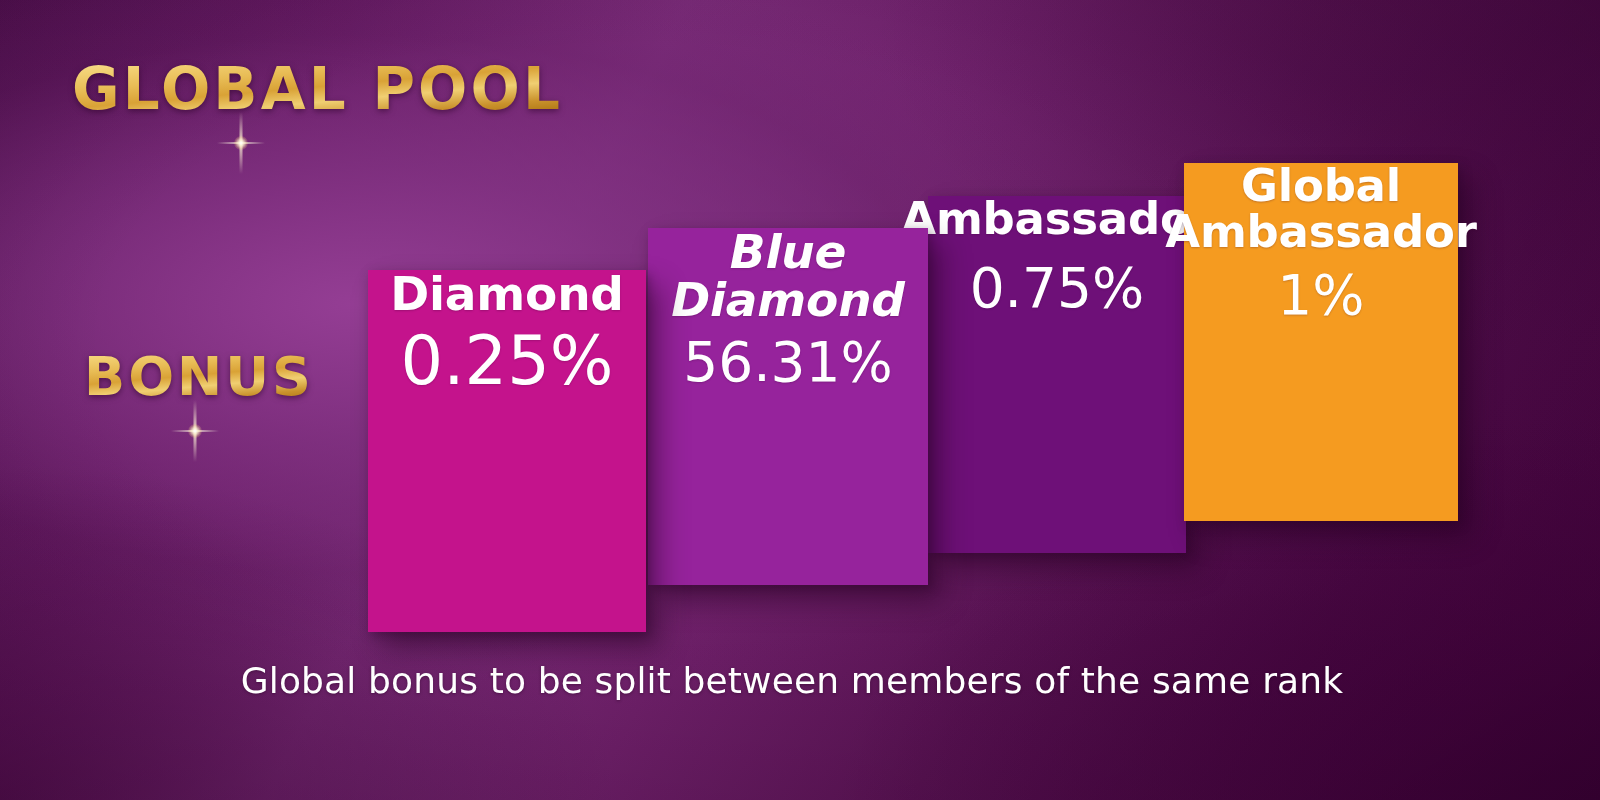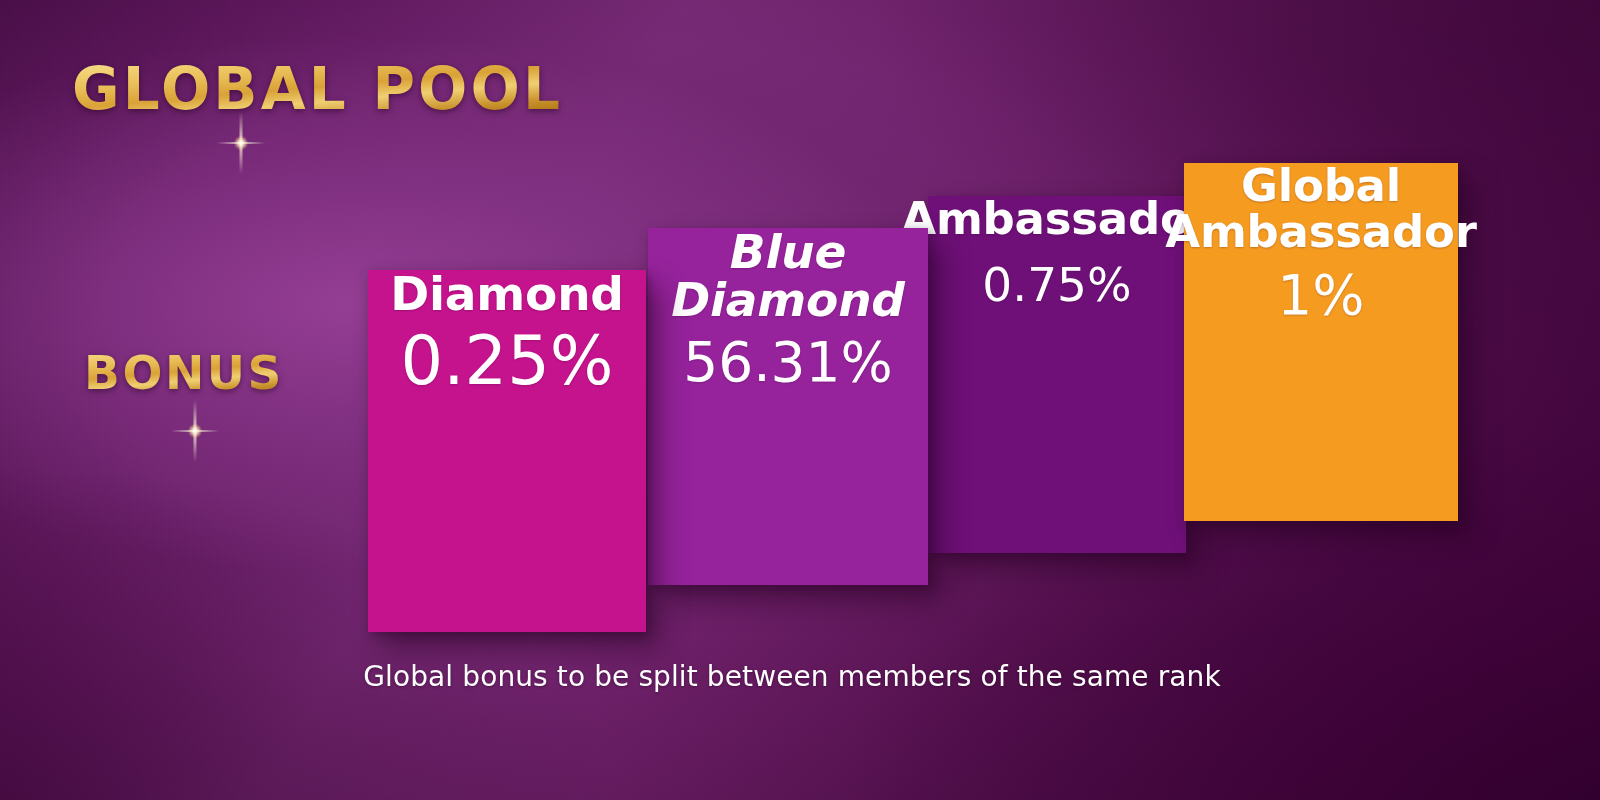--- a/index.html
+++ b/index.html
@@ -89,21 +89,21 @@
     filter: drop-shadow(0 2px 3px rgba(40, 0, 36, 0.55));
   }
   #title-global-pool {
     left: 72px;
     top: 55px;
     font-size: 58px;
   }
   #title-bonus {
     left: 84px;
     top: 345px;
-    font-size: 47px;
+    font-size: 54px;
   }
   
   .sparkle {
     position: absolute;
     pointer-events: none;
   }
   .sparkle .core {
     position: absolute;
     left: 50%;
     top: 50%;
@@ -189,39 +189,39 @@
   }
   #bar-blue-diamond .rank { font-size: 47px; margin-bottom: 10px; font-style: italic; }
   #bar-blue-diamond .pct  { font-size: 55px; }
 
   #bar-ambassador {
     left: 928px;  top: 196px;  width: 258px;  height: 357px;
     background-color: #6e1078;
     z-index: 2;
   }
   #bar-ambassador .rank { font-size: 45px; margin-bottom: 18px; }
-  #bar-ambassador .pct  { font-size: 47px; }
+  #bar-ambassador .pct  { font-size: 55px; }
 
   #bar-global-ambassador {
     left: 1184px; top: 163px;  width: 274px;  height: 358px;
     background-color: #f59b20;
     z-index: 5;
   }
   #bar-global-ambassador .rank { font-size: 45px; margin-bottom: 12px; }
   #bar-global-ambassador .pct  { font-size: 55px; }
 
   
   #caption {
     position: absolute;
     left: 0;
     right: 16px;
     top: 660px;
     text-align: center;
     color: #ffffff;
-    font-size: 28px;
+    font-size: 36px;
     font-weight: 400;
     letter-spacing: 0.004em;
     text-shadow: 0 1px 3px rgba(40, 0, 36, 0.45);
   }
 </style>
 </head>
 <body>
 
 <div class="stage">
 

